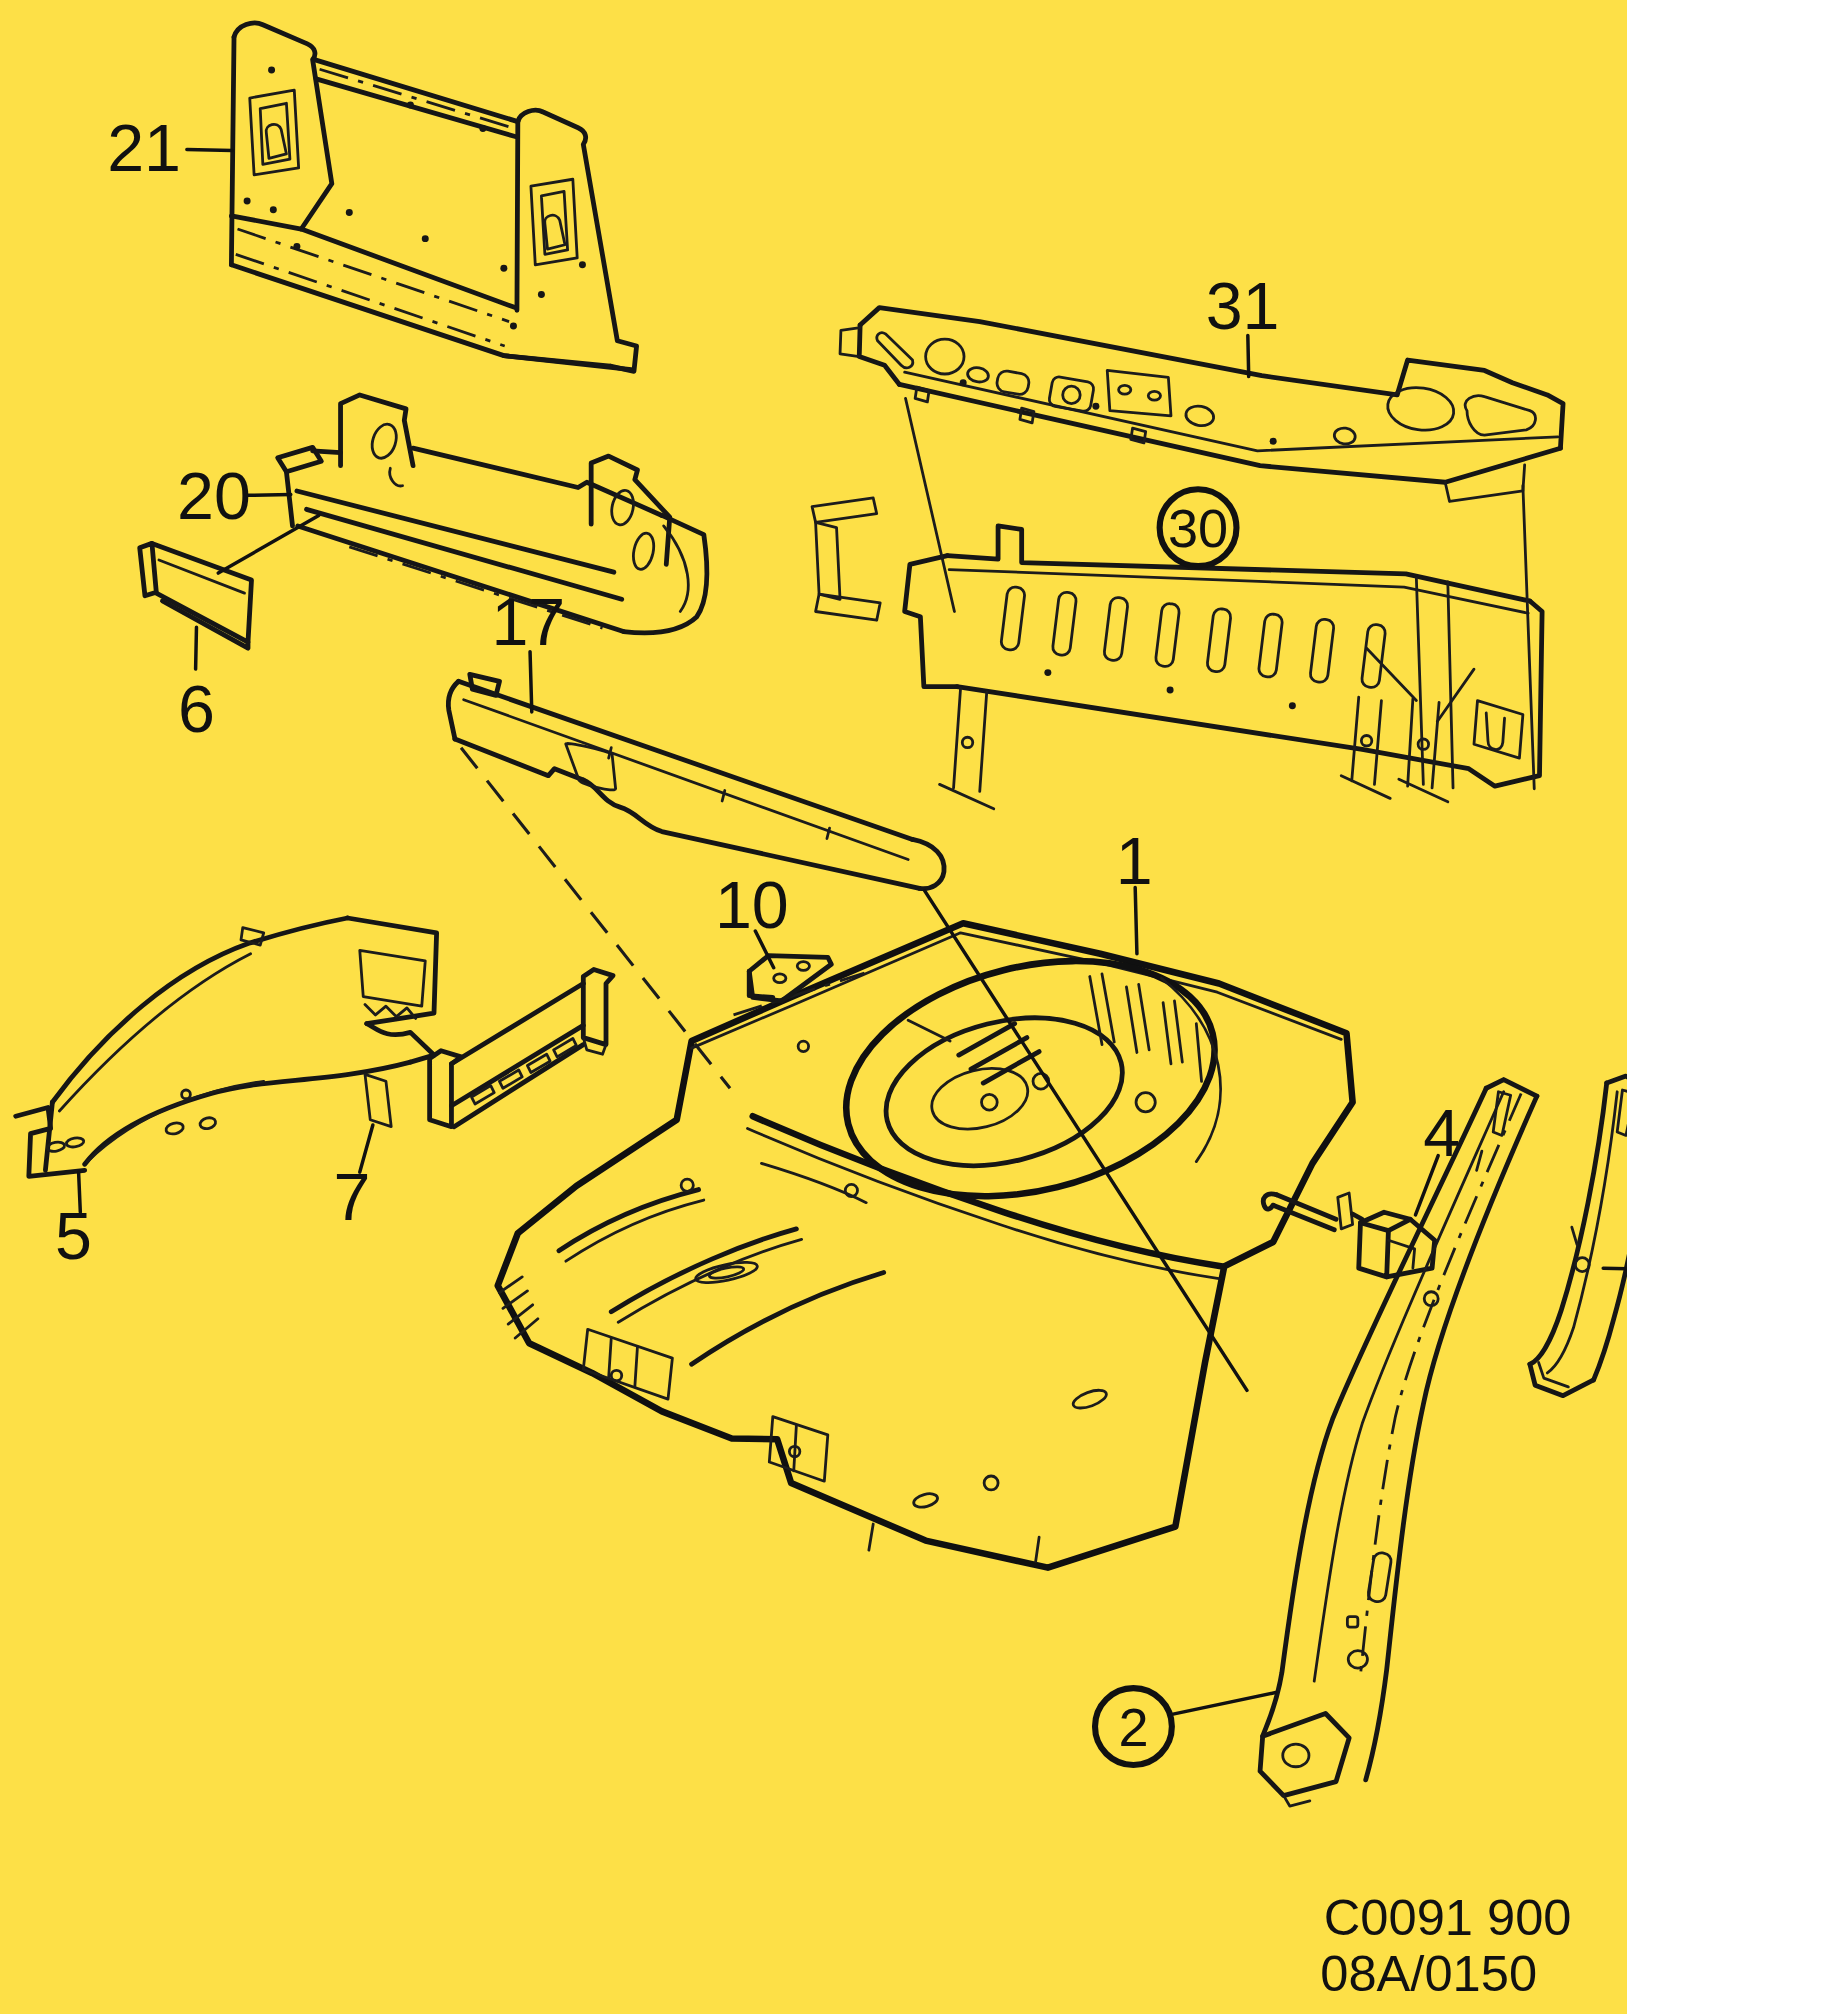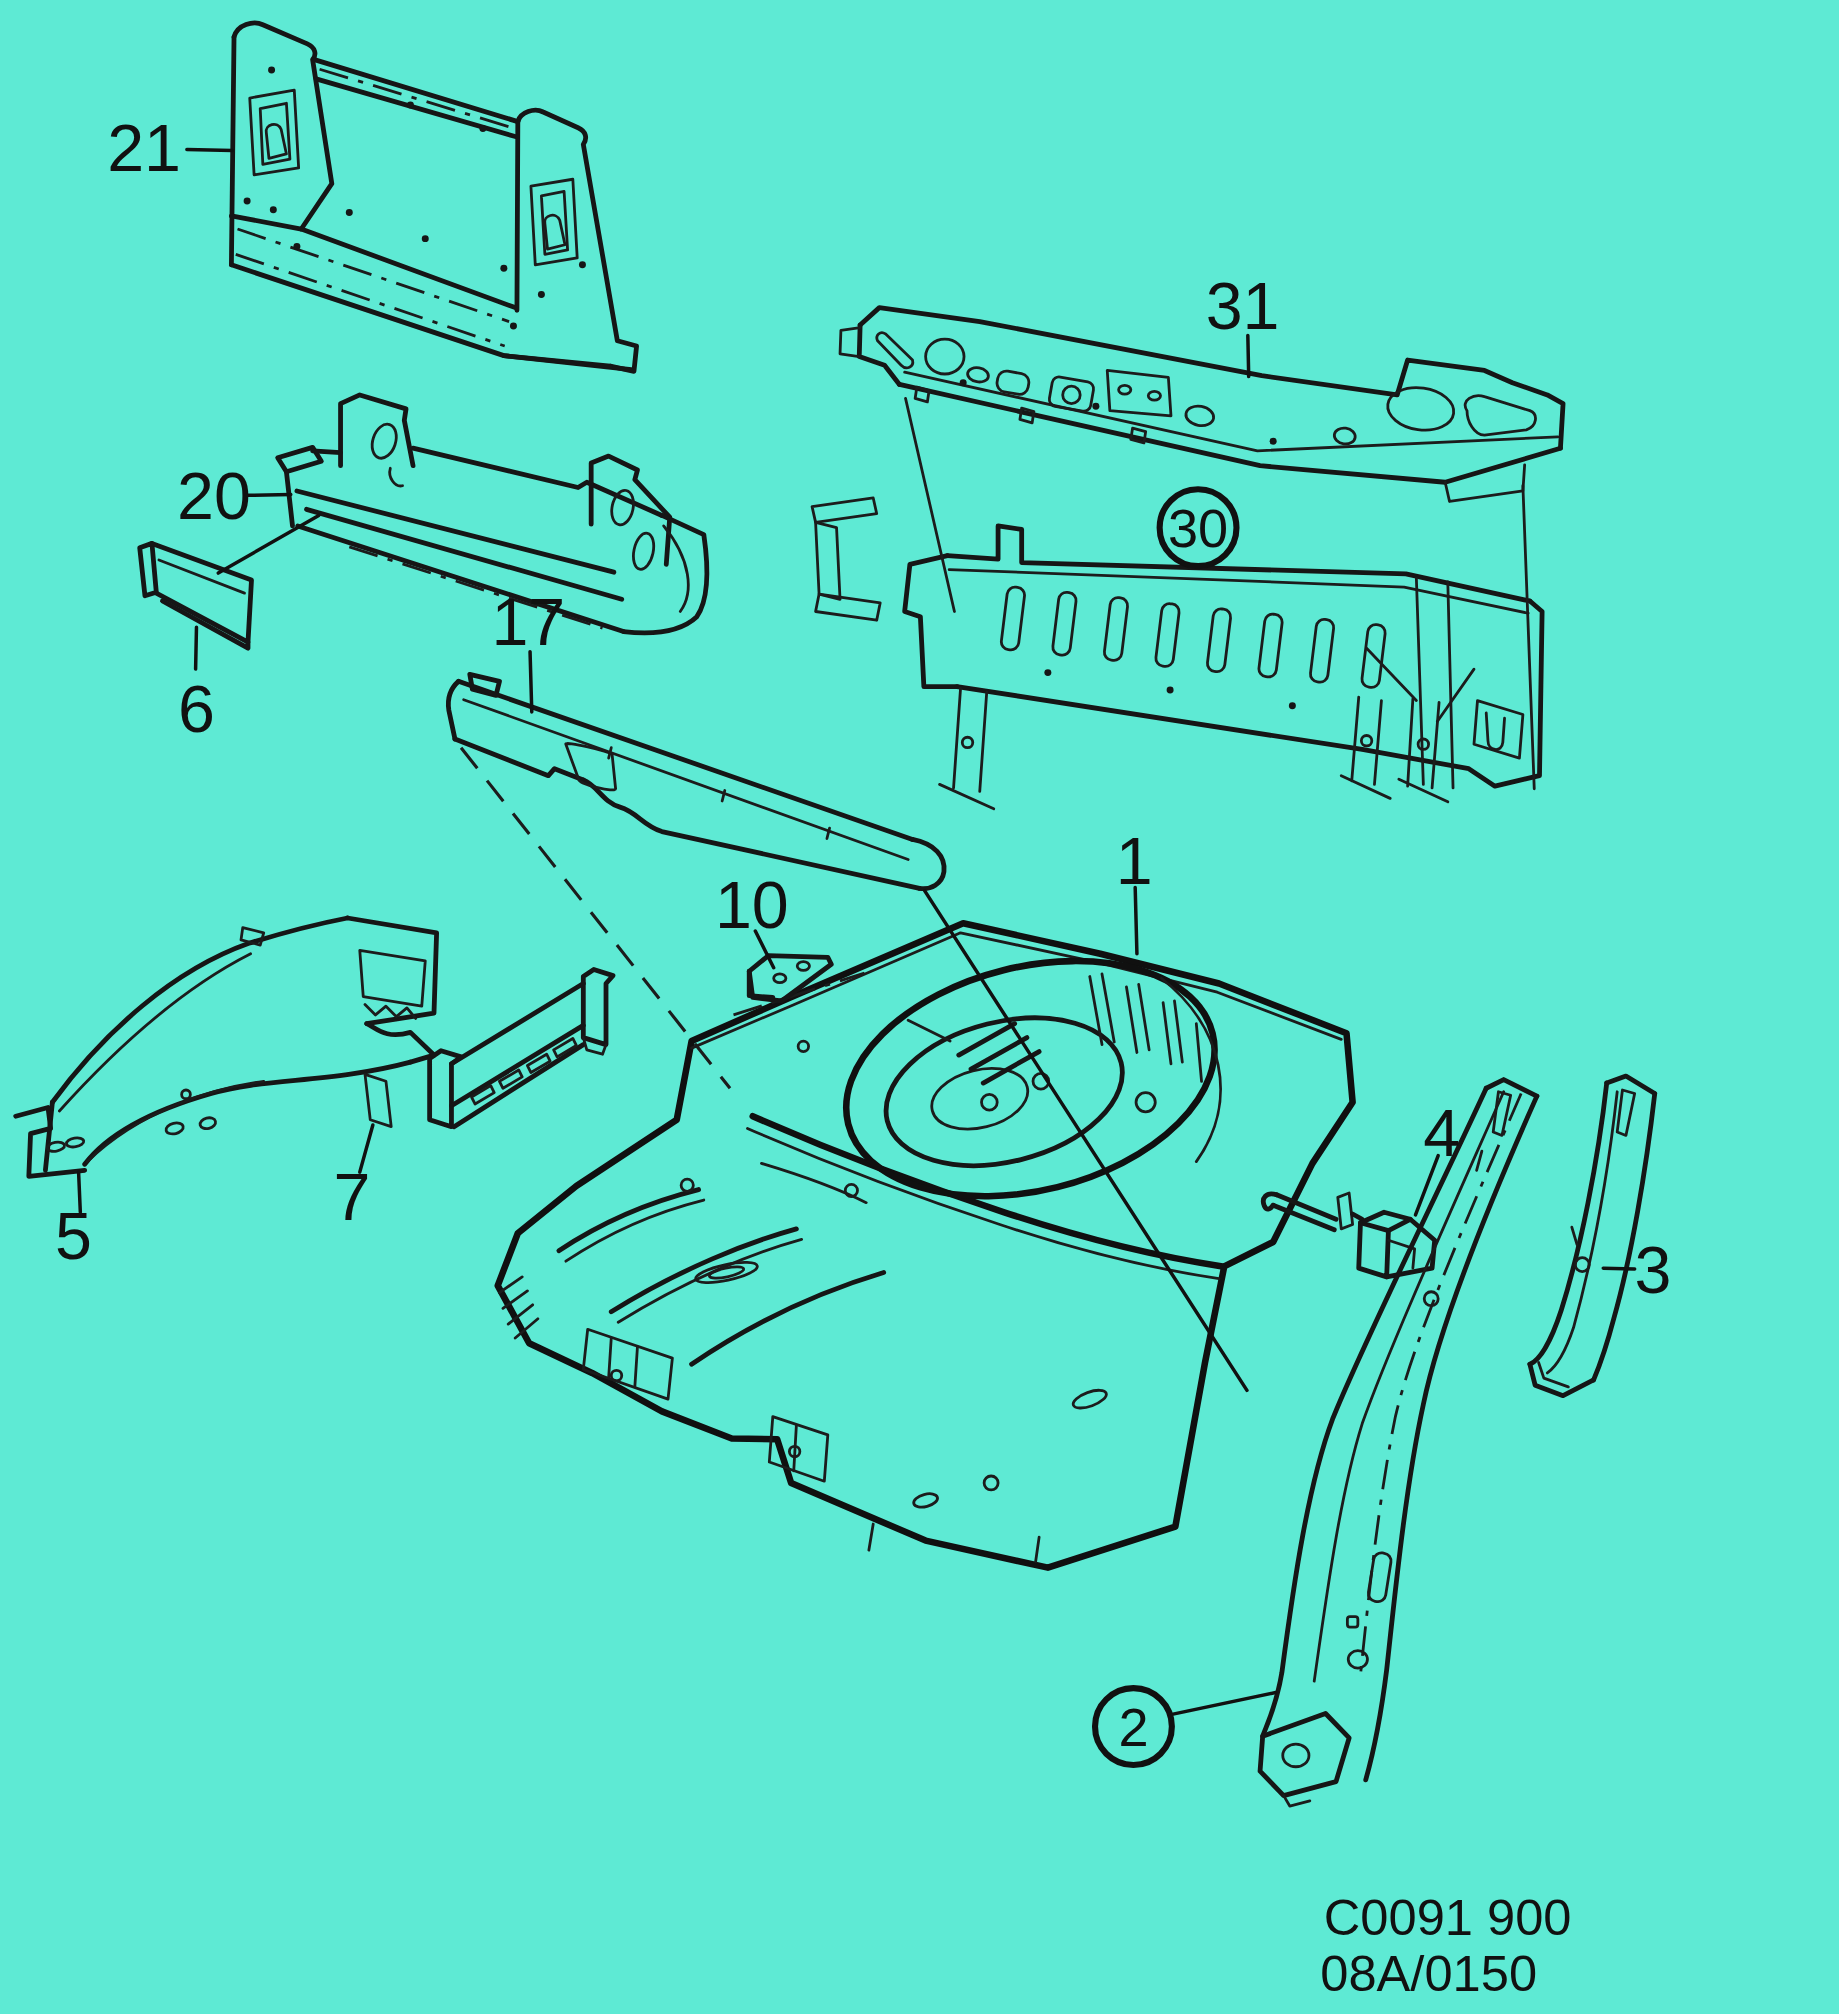--- a/index.html
+++ b/index.html
@@ -1,16 +1,16 @@
 <!DOCTYPE html>
 <html style="font-size:14px"><head>
 <meta charset="utf-8">
 <style>
   html,body{margin:0;padding:0;background:#ffffff;}
-  .page{position:relative;width:1839px;height:2015px;background:#5eead4;overflow:hidden;
+  .page{position:relative;width:1627px;height:2015px;background:#fde047;overflow:hidden;
         font-family:"Liberation Sans", sans-serif;}
   svg{position:absolute;left:0;top:0;}
   .ln   {fill:none;stroke:#161616;stroke-width:5.5;stroke-linecap:round;stroke-linejoin:round;}
   .hv   {fill:none;stroke:#101010;stroke-width:7.5;stroke-linecap:round;stroke-linejoin:round;}
   .tn   {fill:none;stroke:#1c1c1c;stroke-width:3.2;stroke-linecap:round;stroke-linejoin:round;}
   .ld   {fill:none;stroke:#111;stroke-width:4;stroke-linecap:round;}
   .dash {fill:none;stroke:#1c1c1c;stroke-width:3.6;stroke-dasharray:30 18;}
   .dd   {fill:none;stroke:#1c1c1c;stroke-width:3.2;stroke-dasharray:34 12 6 12;}
   .num  {font-family:"Liberation Sans",sans-serif;font-size:76px;fill:#111;}
   .cnum {font-family:"Liberation Sans",sans-serif;font-size:62px;fill:#111;}

